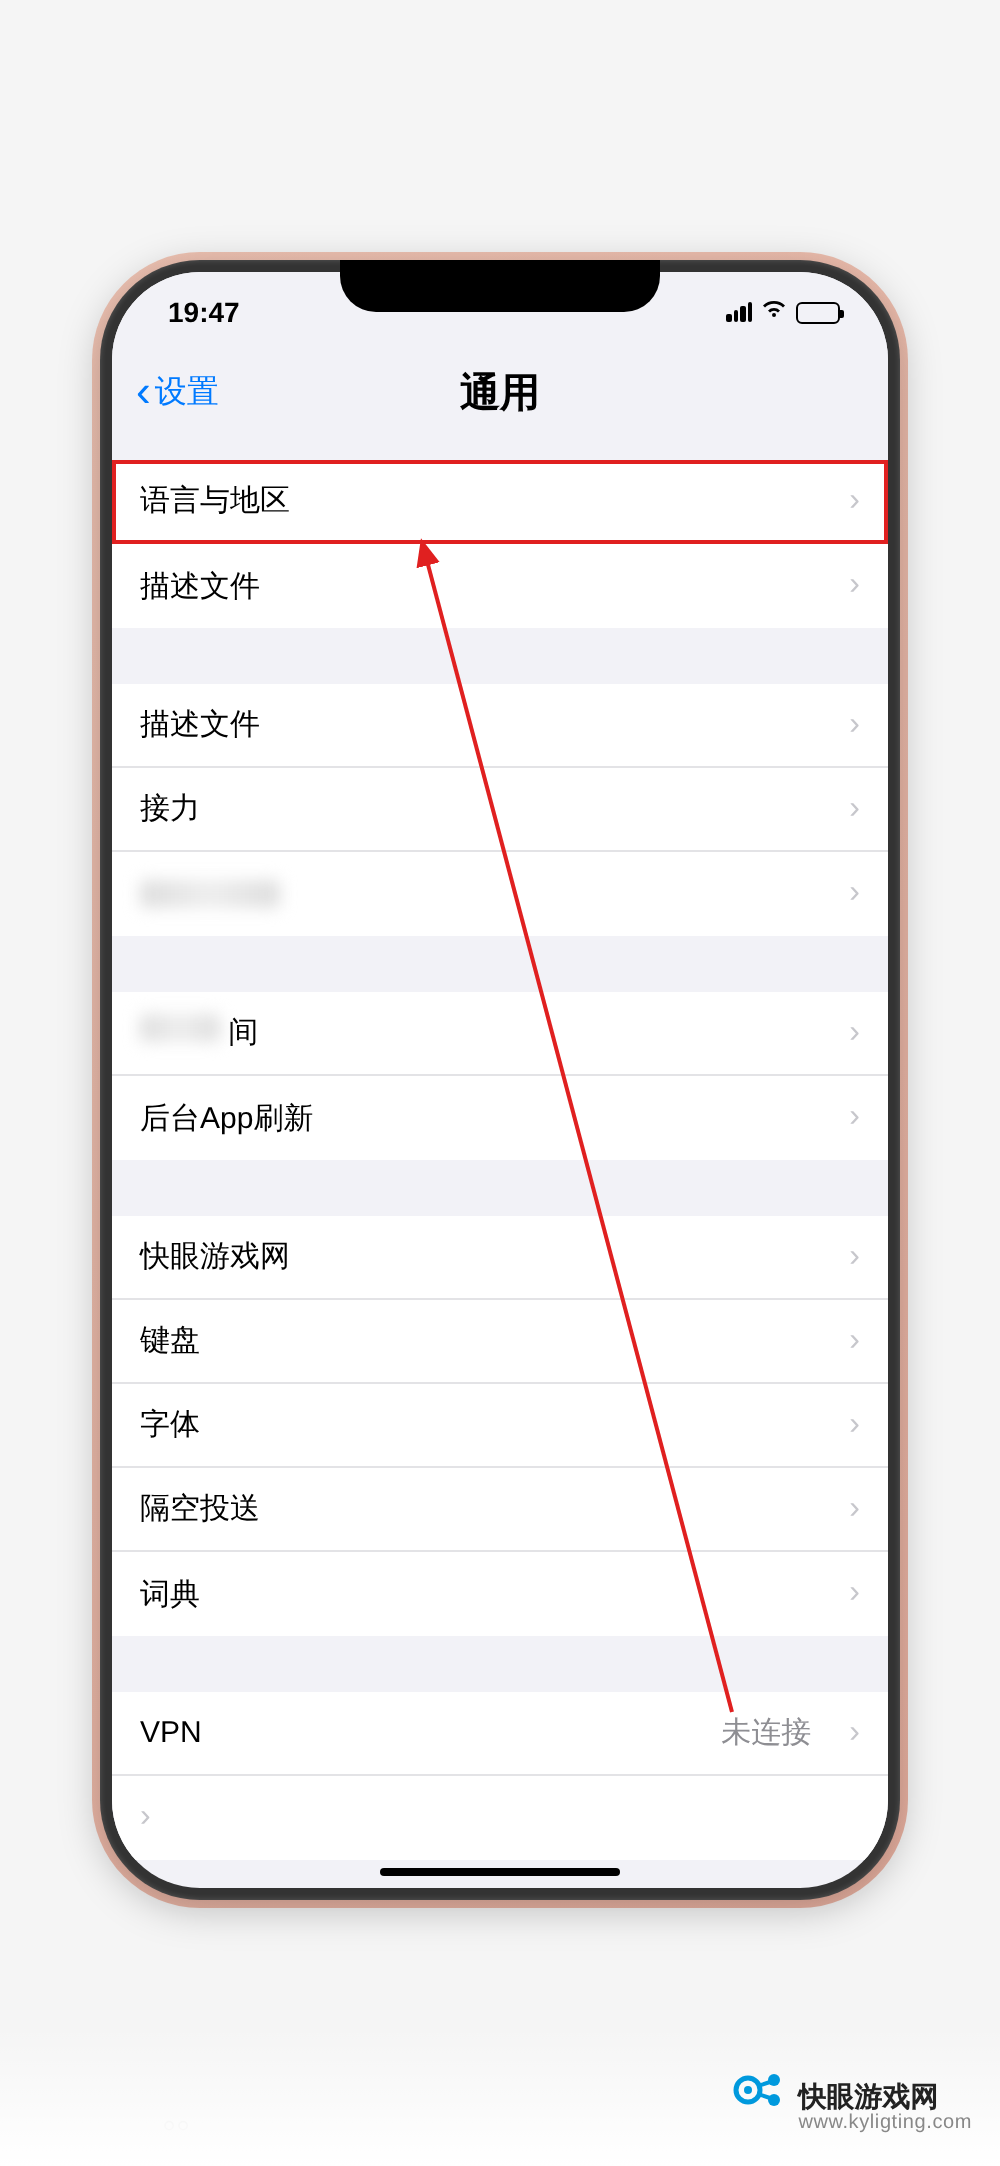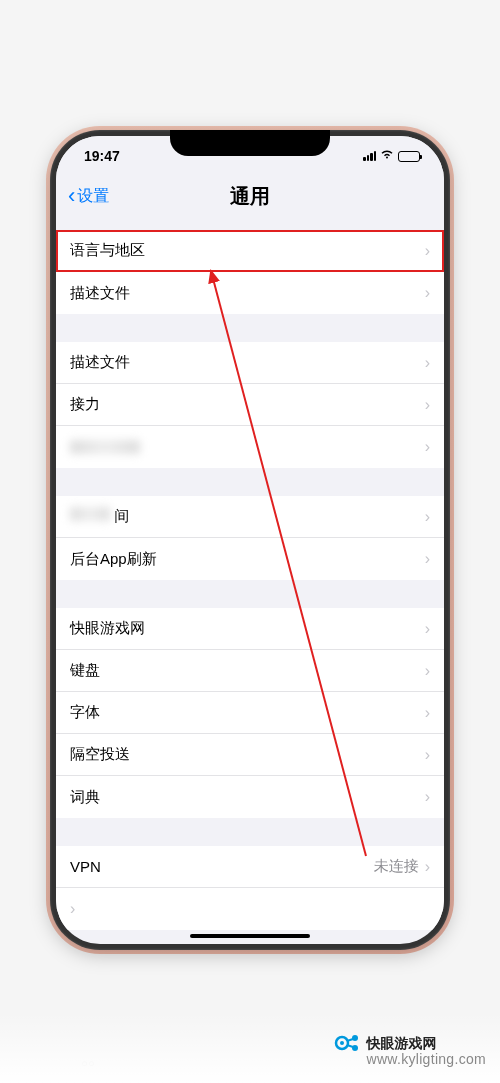--- a/index.html
+++ b/index.html
@@ -107,21 +107,21 @@
       align-items: center;
       padding: 11px 14px;
       border-bottom: 0.5px solid #e3e3e6;
       font-size: 15px;
       color: #000;
       cursor: pointer;
       min-height: 42px;
       position: relative;
     }
     .row:last-child { border-bottom: none; }
-    .row-right { display: flex; align-items: center; gap: 6px; }
+    .row-right { display: flex; align-items: center; gap: 19px; }
     .row-value { color: #8e8e93; font-size: 15px; }
     .chevron {
       color: #c7c7cc;
       font-size: 16px;
       font-weight: 400;
     }
     .row.highlighted {
       outline: 2px solid #e02020;
       outline-offset: -2px;
     }
@@ -168,21 +168,21 @@
       gap: 6px;
       z-index: 4;
     }
     .wm-icon {
       width: 28px; height: 28px;
       display: flex; align-items: center; justify-content: center;
       color: #0099dd;
     }
     .wm-text { display: flex; flex-direction: column; line-height: 1.1; margin-top: 18px; }
     .wm-title { font-size: 14px; font-weight: 700; color: #222; }
-    .wm-url { font-size: 14px; color: #888; letter-spacing: 0.3px; }
+    .wm-url { font-size: 10px; color: #888; letter-spacing: 0.3px; }
     .outer-nav {
       position: absolute;
       bottom: 0; left: 0;
       width: 100%;
       height: 40px;
       display: flex;
       justify-content: space-around;
       align-items: center;
       z-index: 2;
       opacity: 0.15;

